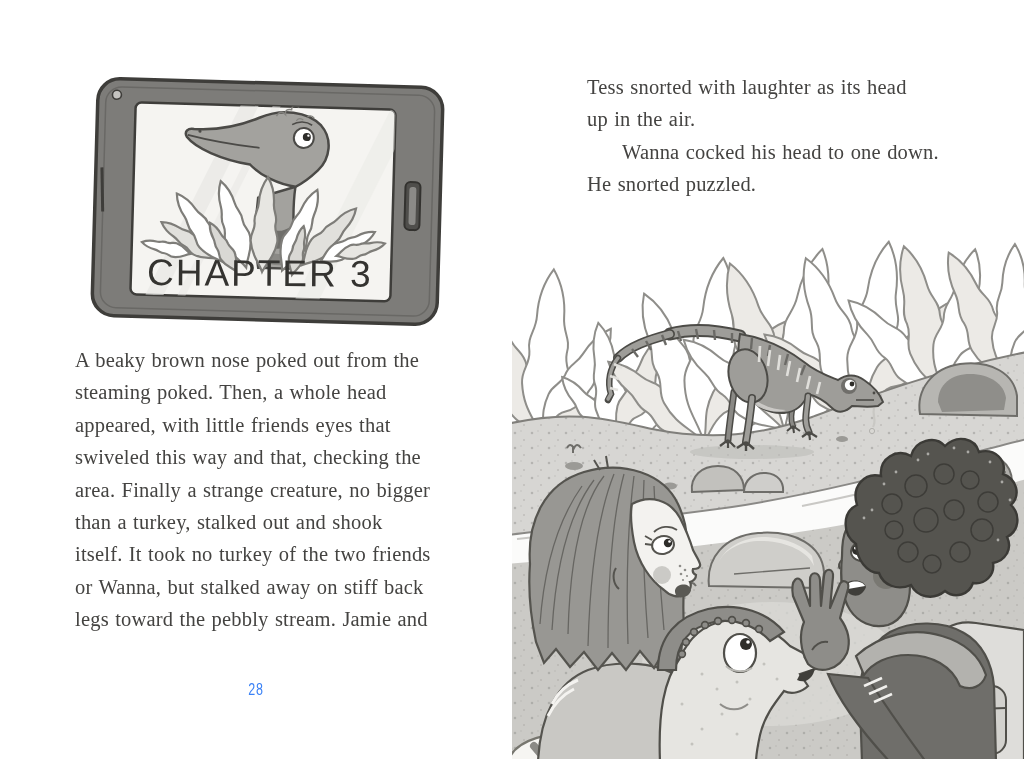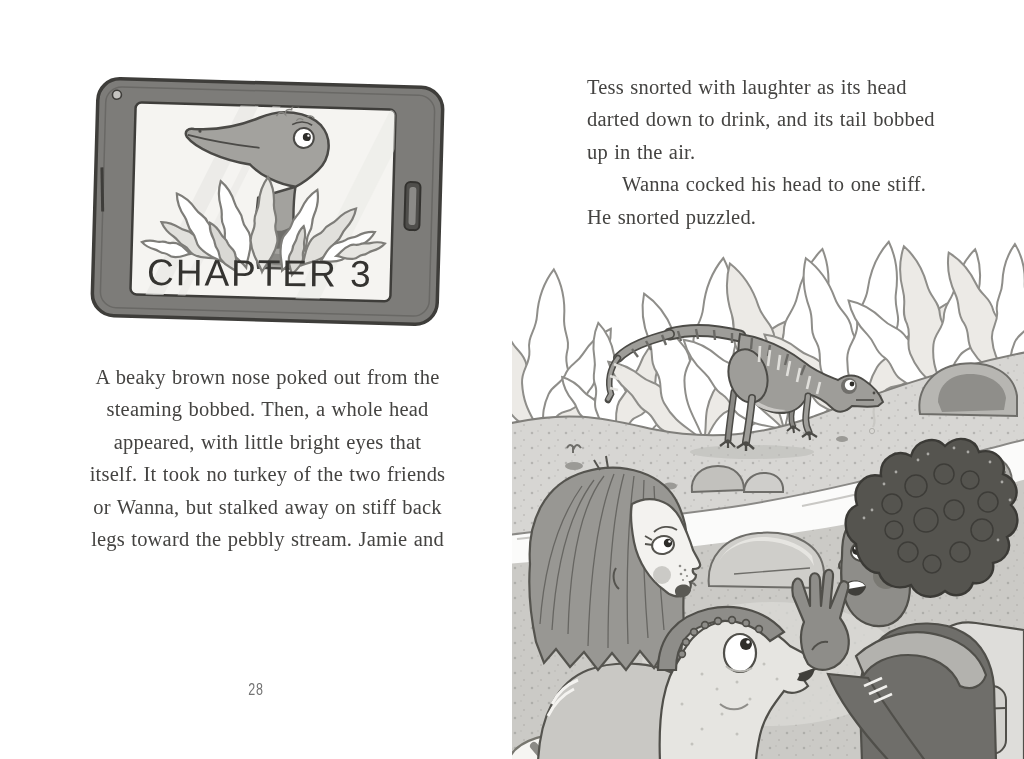--- a/index.html
+++ b/index.html
@@ -2,26 +2,26 @@
 <html><head>
 <meta charset="utf-8">
 <style>
   html,body{margin:0;padding:0;background:#ffffff;}
   .spread{position:relative;width:1024px;height:759px;background:#ffffff;overflow:hidden;
           font-family:"Liberation Serif",serif;color:#403f3d;}
   .page{position:absolute;top:0;height:759px;width:512px;}
   .page-left{left:0;} .page-right{left:512px;}
   .tablet-wrap{position:absolute;left:88px;top:76px;width:358px;height:252px;transform:rotate(1.6deg);}
   .body-text{position:absolute;font-size:20.5px;line-height:32.4px;letter-spacing:.2px;word-spacing:1px;color:#444341;}
-  .text-left{left:75px;top:361px;width:385px;text-align:center;}
+  .text-left{left:75px;top:344px;width:385px;}
   .text-right{left:75px;top:71px;width:380px;}
   .line{white-space:nowrap;}
   .indent{padding-left:35px;}
   .page-num{position:absolute;left:0;top:681px;width:512px;text-align:center;
-            font-family:"Liberation Sans",sans-serif;font-size:16px;color:#737373;}
+            font-family:"Liberation Sans",sans-serif;font-size:16px;color:#3b82f6;}
   .page-num span{display:inline-block;transform:scaleX(.78);letter-spacing:1px;}
   .scene-wrap{position:absolute;left:0;top:234px;width:512px;height:525px;}
   svg{display:block;}
   .chapter-text{font-family:"Liberation Sans",sans-serif;font-size:37px;letter-spacing:2px;fill:#343330;}
 </style>
 </head>
 <body>
 
 <div class="spread">
 
@@ -82,39 +82,41 @@
             <use href="#tfr" transform="translate(150,196) rotate(-30) scale(0.55)" fill="#d9d8d4"></use>
             <use href="#tfr" transform="translate(206,198) rotate(12) scale(0.5)" fill="#d9d8d4"></use>
           </g>
           <text class="chapter-text" x="174" y="210" text-anchor="middle" transform="rotate(-1.2 174 204)">CHAPTER 3</text>
         </g>
       </svg>
     </div>
 
     <div class="body-text text-left">
       <div class="line">A beaky brown nose poked out from the</div>
-      <div class="line">steaming bobbed. Then, a whole head</div>
-      <div class="line">appeared, with little bright eyes that</div>
+      <div class="line">steaming poked. Then, a whole head</div>
+      <div class="line">appeared, with little friends eyes that</div>
+      <div class="line">swiveled this way and that, checking the</div>
+      <div class="line">area. Finally a strange creature, no bigger</div>
+      <div class="line">than a turkey, stalked out and shook</div>
       <div class="line">itself. It took no turkey of the two friends</div>
       <div class="line">or Wanna, but stalked away on stiff back</div>
       <div class="line">legs toward the pebbly stream. Jamie and</div>
     </div>
 
     <div class="page-num">
       <span>28</span>
     </div>
   </div>
 
   <div class="page page-right">
 
     <div class="body-text text-right">
       <div class="line">Tess snorted with laughter as its head</div>
-      <div class="line">darted down to drink, and its tail bobbed</div>
       <div class="line">up in the air.</div>
-      <div class="line indent">Wanna cocked his head to one stiff.</div>
+      <div class="line indent">Wanna cocked his head to one down.</div>
       <div class="line">He snorted puzzled.</div>
     </div>
 
     <div class="scene-wrap">
       <svg width="512" height="525" viewBox="0 0 512 525">
         <defs>
           <path id="fr" d="M0,0 C-5,-12 -12,-16 -14,-32 C-15,-40 -10,-43 -11,-51 C-13,-60 -8,-63 -8,-72 C-8,-86 -4,-94 0,-100 C4,-94 8,-86 8,-72 C8,-63 13,-60 11,-51 C10,-43 15,-40 14,-32 C12,-16 5,-12 0,0 Z" vector-effect="non-scaling-stroke"></path>
           <pattern id="speck" width="17" height="15" patternUnits="userSpaceOnUse">
             <circle cx="3" cy="4" r="1.3" fill="#8d8c88" opacity=".45"></circle>
             <circle cx="12" cy="11" r="1" fill="#9a9995" opacity=".4"></circle>

